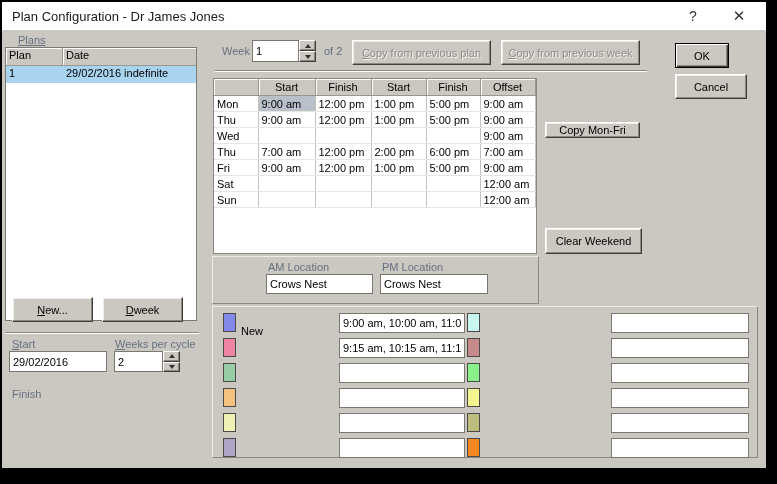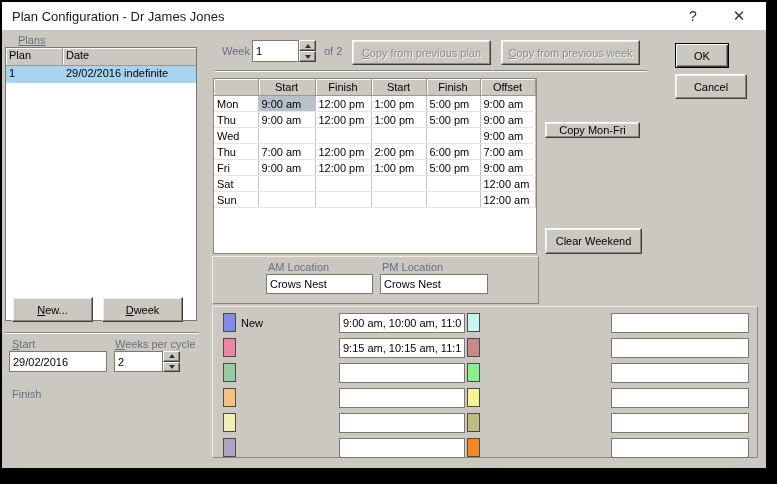--- a/index.html
+++ b/index.html
@@ -239,21 +239,21 @@
 
   <div class="panel" style="left:210px;top:254px;width:327px;height:48px;">
     <span class="label" style="left:55px;top:4px;">AM Location</span>
     <input class="field" style="left: 53px; top: 17px; width: 107px; height: 20px;" value="Crows Nest">
     <span class="label" style="left:169px;top:4px;">PM Location</span>
     <input class="field" style="left: 167px; top: 17px; width: 108px; height: 20px;" value="Crows Nest">
   </div>
 
   <div class="panel" id="slots-panel" style="left:210px;top:304px;width:546px;height:152px;">
       <div class="swatch" style="left: 10px; top: 6px; background: rgb(130, 137, 232);"></div>
-      <span class="slot-label" style="left: 28px; top: 10px;">New</span>
+      <span class="slot-label" style="left: 28px; top: 18px;">New</span>
       <input class="field" value="9:00 am, 10:00 am, 11:00 a" style="left: 126px; top: 6px; width: 126px; height: 20px;">
       <div class="swatch" style="left: 254px; top: 6px; background: rgb(200, 245, 240);"></div>
       <input class="field" style="left: 398px; top: 6px; width: 138px; height: 20px;">
       <div class="swatch" style="left: 10px; top: 31px; background: rgb(238, 133, 163);"></div>
       <input class="field" value="9:15 am, 10:15 am, 11:15 a" style="left: 126px; top: 31px; width: 126px; height: 20px;">
       <div class="swatch" style="left: 254px; top: 31px; background: rgb(198, 138, 138);"></div>
       <input class="field" style="left: 398px; top: 31px; width: 138px; height: 20px;">
       <div class="swatch" style="left: 10px; top: 56px; background: rgb(151, 203, 164);"></div>
       <input class="field" style="left: 126px; top: 56px; width: 126px; height: 20px;">
       <div class="swatch" style="left: 254px; top: 56px; background: rgb(138, 240, 138);"></div>

